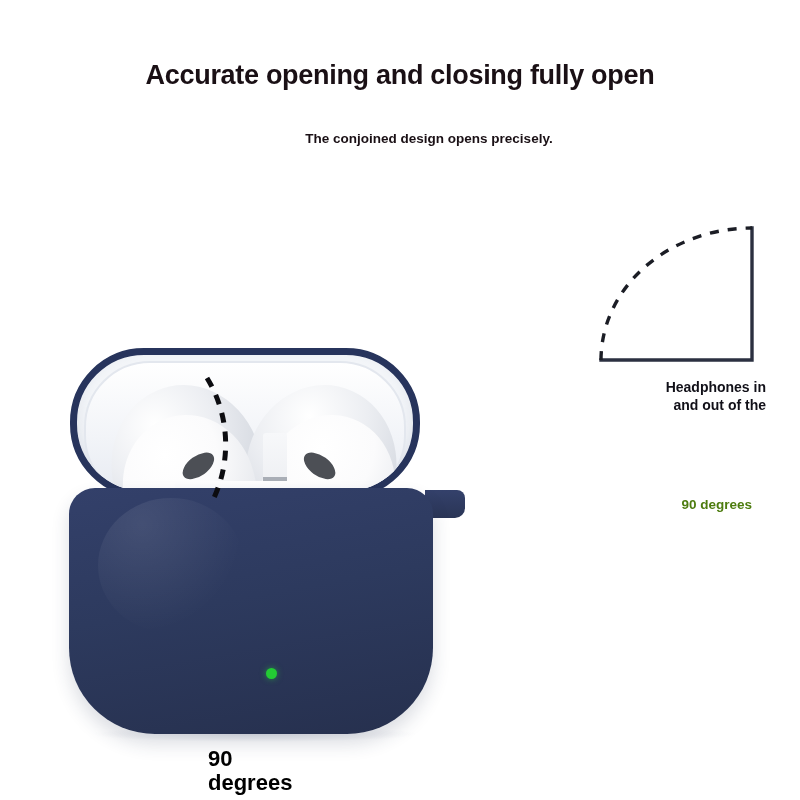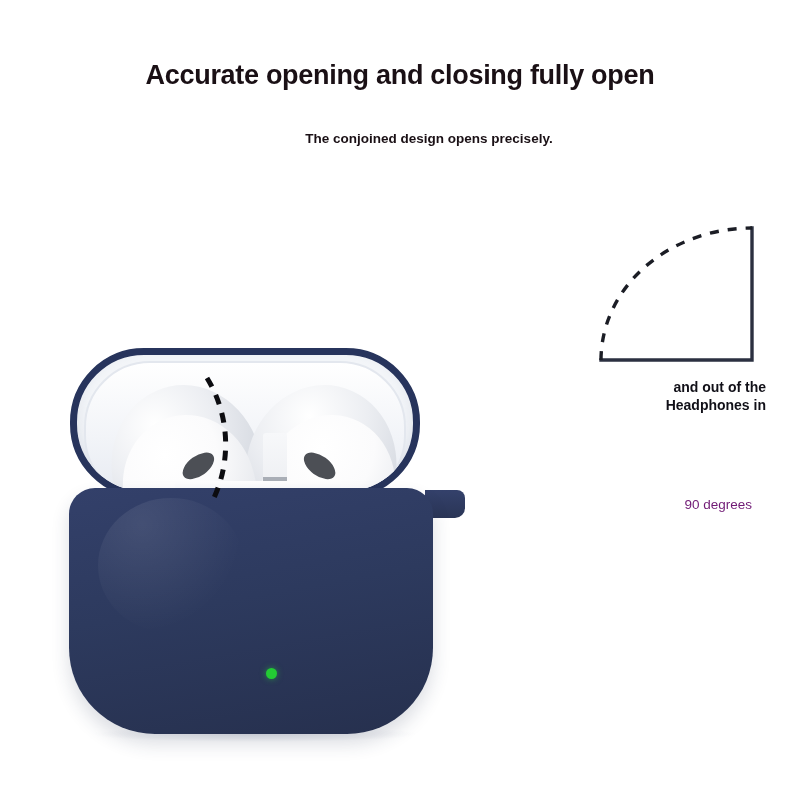--- a/index.html
+++ b/index.html
@@ -57,22 +57,22 @@
   .angle-diagram svg {
     display: block;
   }
   .angle-label {
     position: absolute;
     left: 0;
     top: 283px;
     width: 166px;
     text-align: right;
     font-size: 13.5px;
-    font-weight: normal;
-    color: #701a75;
+    font-weight: bold;
+    color: #4d7c0f;
   }
   .diagram-caption {
     position: absolute;
     left: 580px;
     top: 378px;
     width: 186px;
     text-align: right;
     font-size: 14px;
     font-weight: bold;
     line-height: 1.32;
@@ -265,22 +265,22 @@
     <svg width="180" height="160" viewBox="0 0 180 160">
 
       <path d="M 15 146 L 166 146 L 166 14" fill="none" stroke="#2b3040" stroke-width="3.4" stroke-linecap="square" stroke-linejoin="miter"></path>
 
       <path d="M 15 146 A 151 132 0 0 1 166 14" fill="none" stroke="#1b1d25" stroke-width="3.4" stroke-linecap="butt" stroke-dasharray="9 9"></path>
     </svg>
     <div class="angle-label">90 degrees</div>
   </div>
 
   <div class="diagram-caption">
+    <span>Headphones in</span>
     <span>and out of the</span>
-    <span>Headphones in</span>
   </div>
 
   <div class="product">
 
     <div class="ground-shadow"></div>
 
     <div class="lid">
       <div class="lid-inner"></div>
       <div class="bud-dome left"></div>
       <div class="bud-dome right"></div>
@@ -300,15 +300,19 @@
 
     <div class="hinge-tab"></div>
     <div class="body">
       <div class="led"></div>
     </div>
 
     <svg class="arc-overlay" viewBox="0 0 420 400">
       <path d="M 152 38 C 173 72, 178 118, 158 160" fill="none" stroke="#0c0c10" stroke-width="5" stroke-dasharray="10 9" stroke-linecap="butt"></path>
     </svg>
 
+    <div class="overlay-text">
+      <span>90</span>
+      <span>degrees</span>
+    </div>
 
   </div>
 </div>
 
 </body></html>

